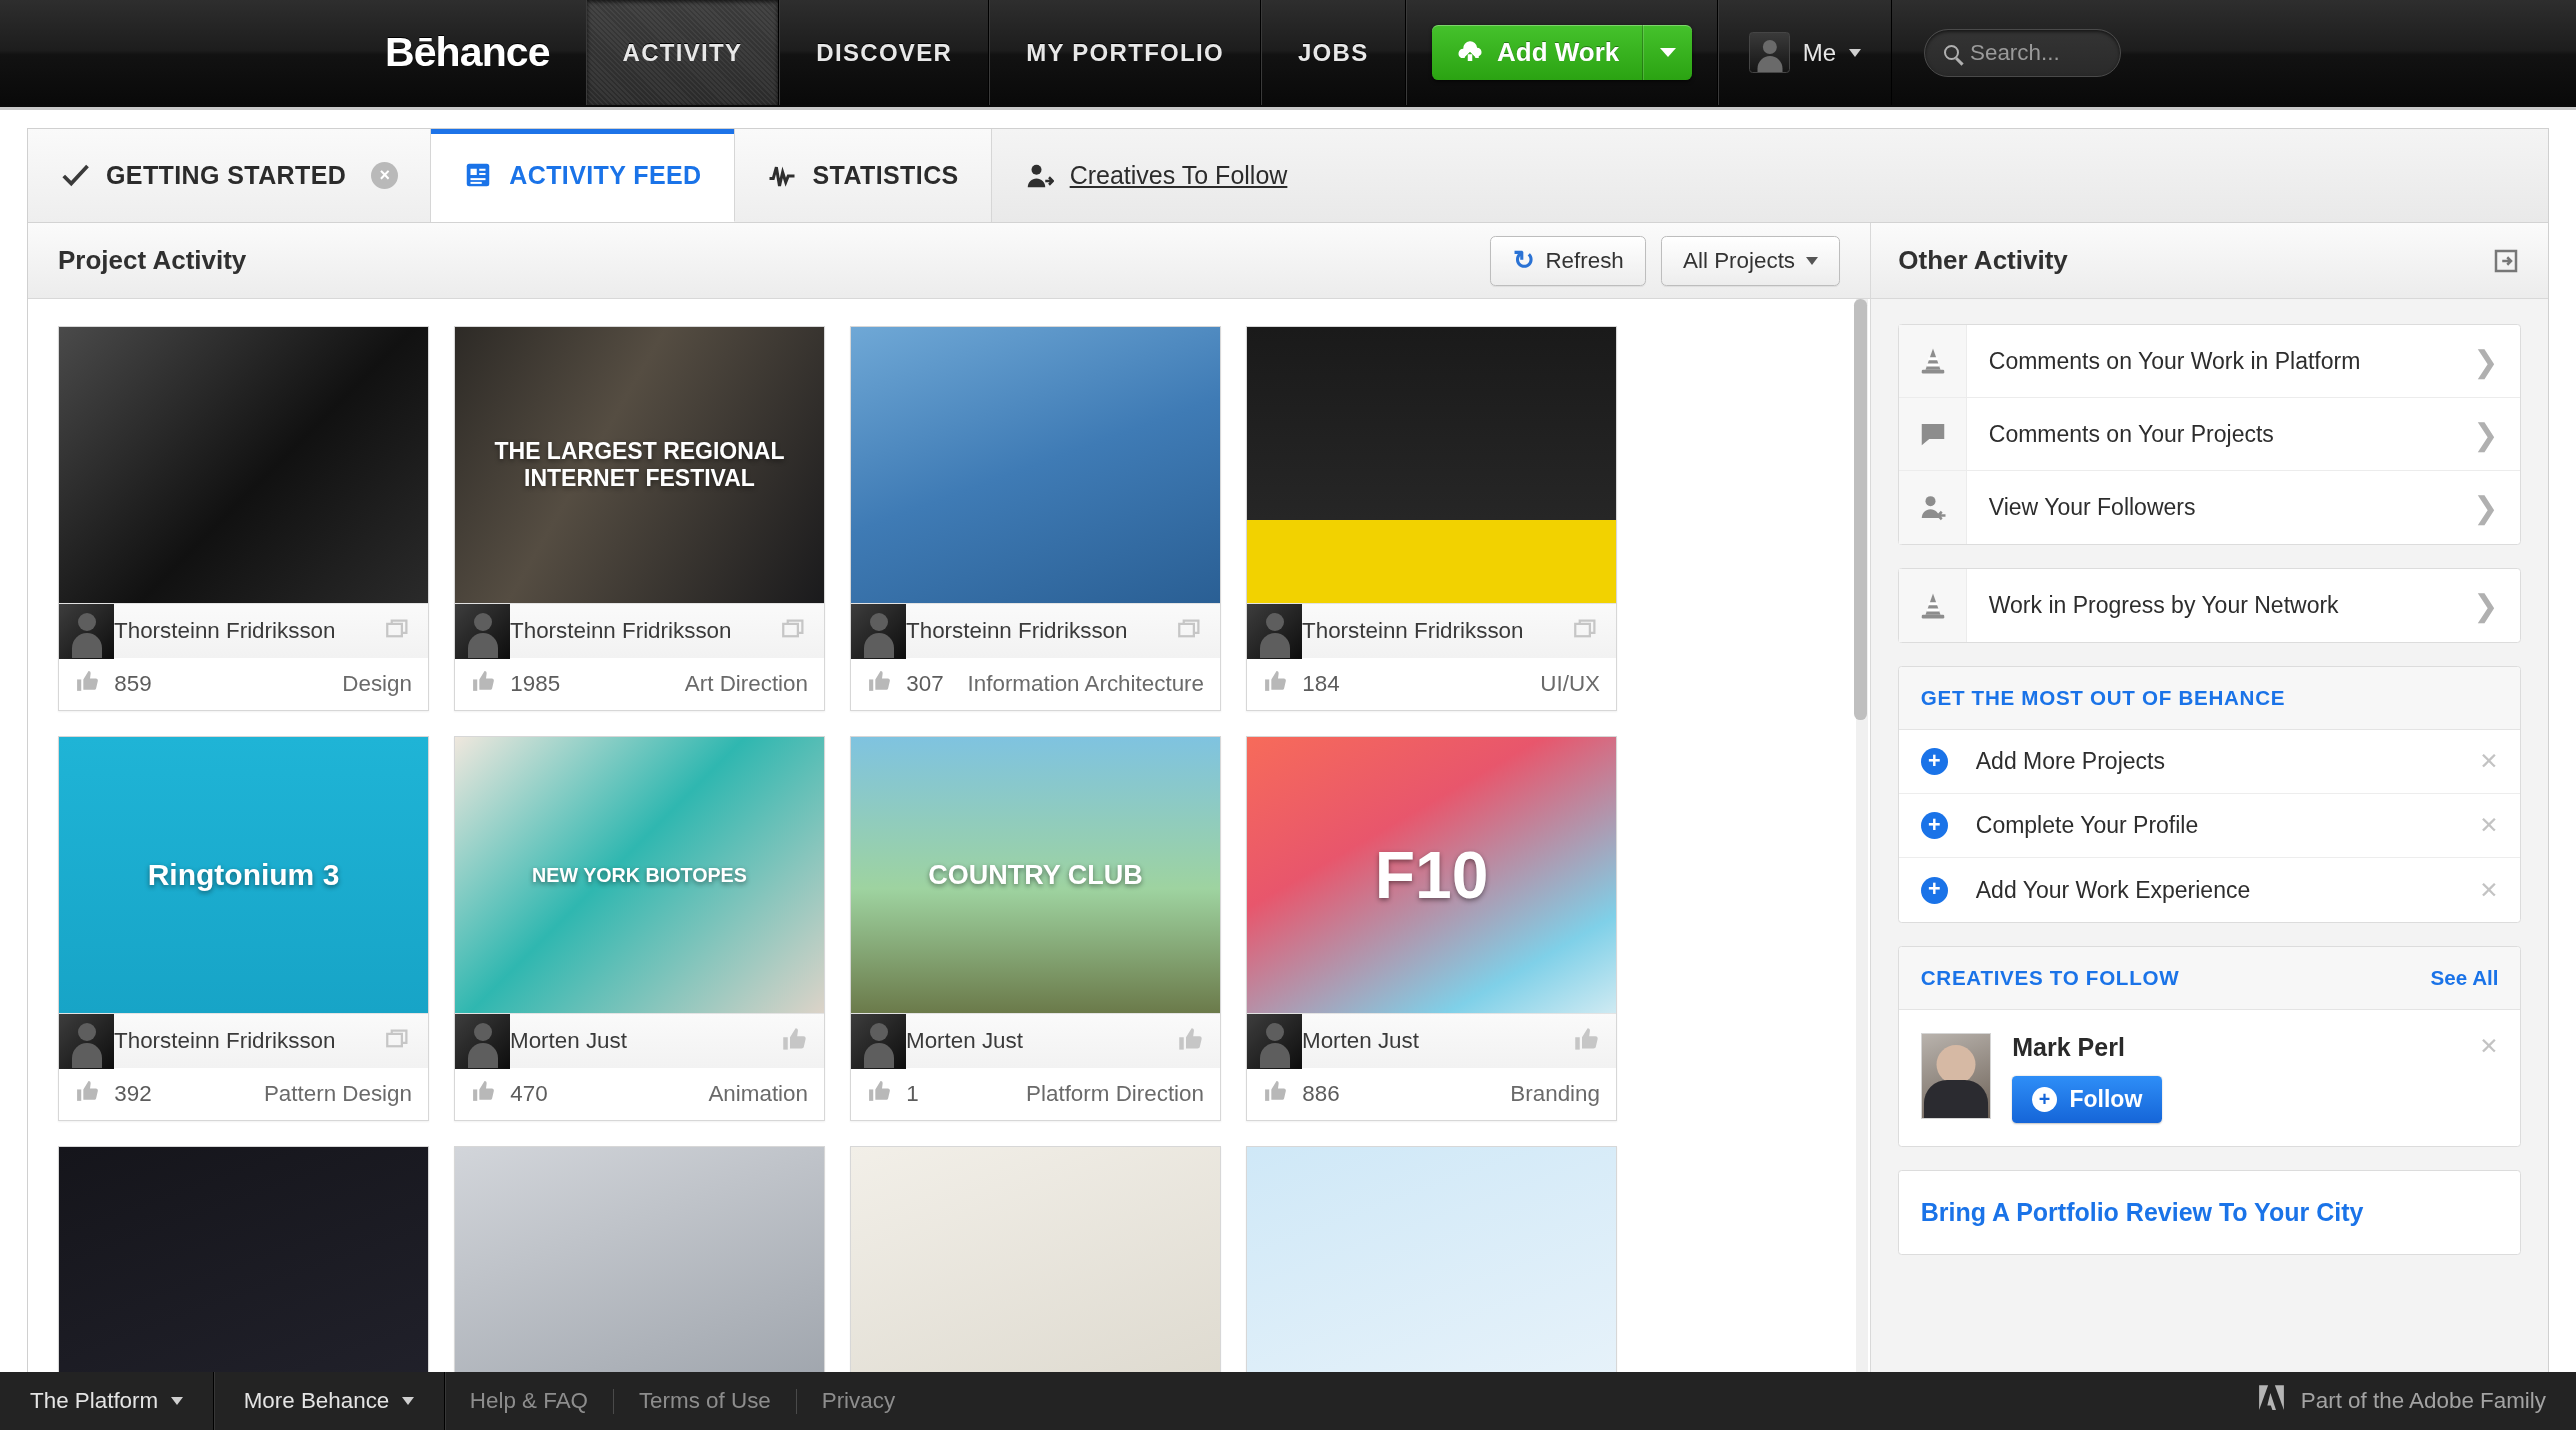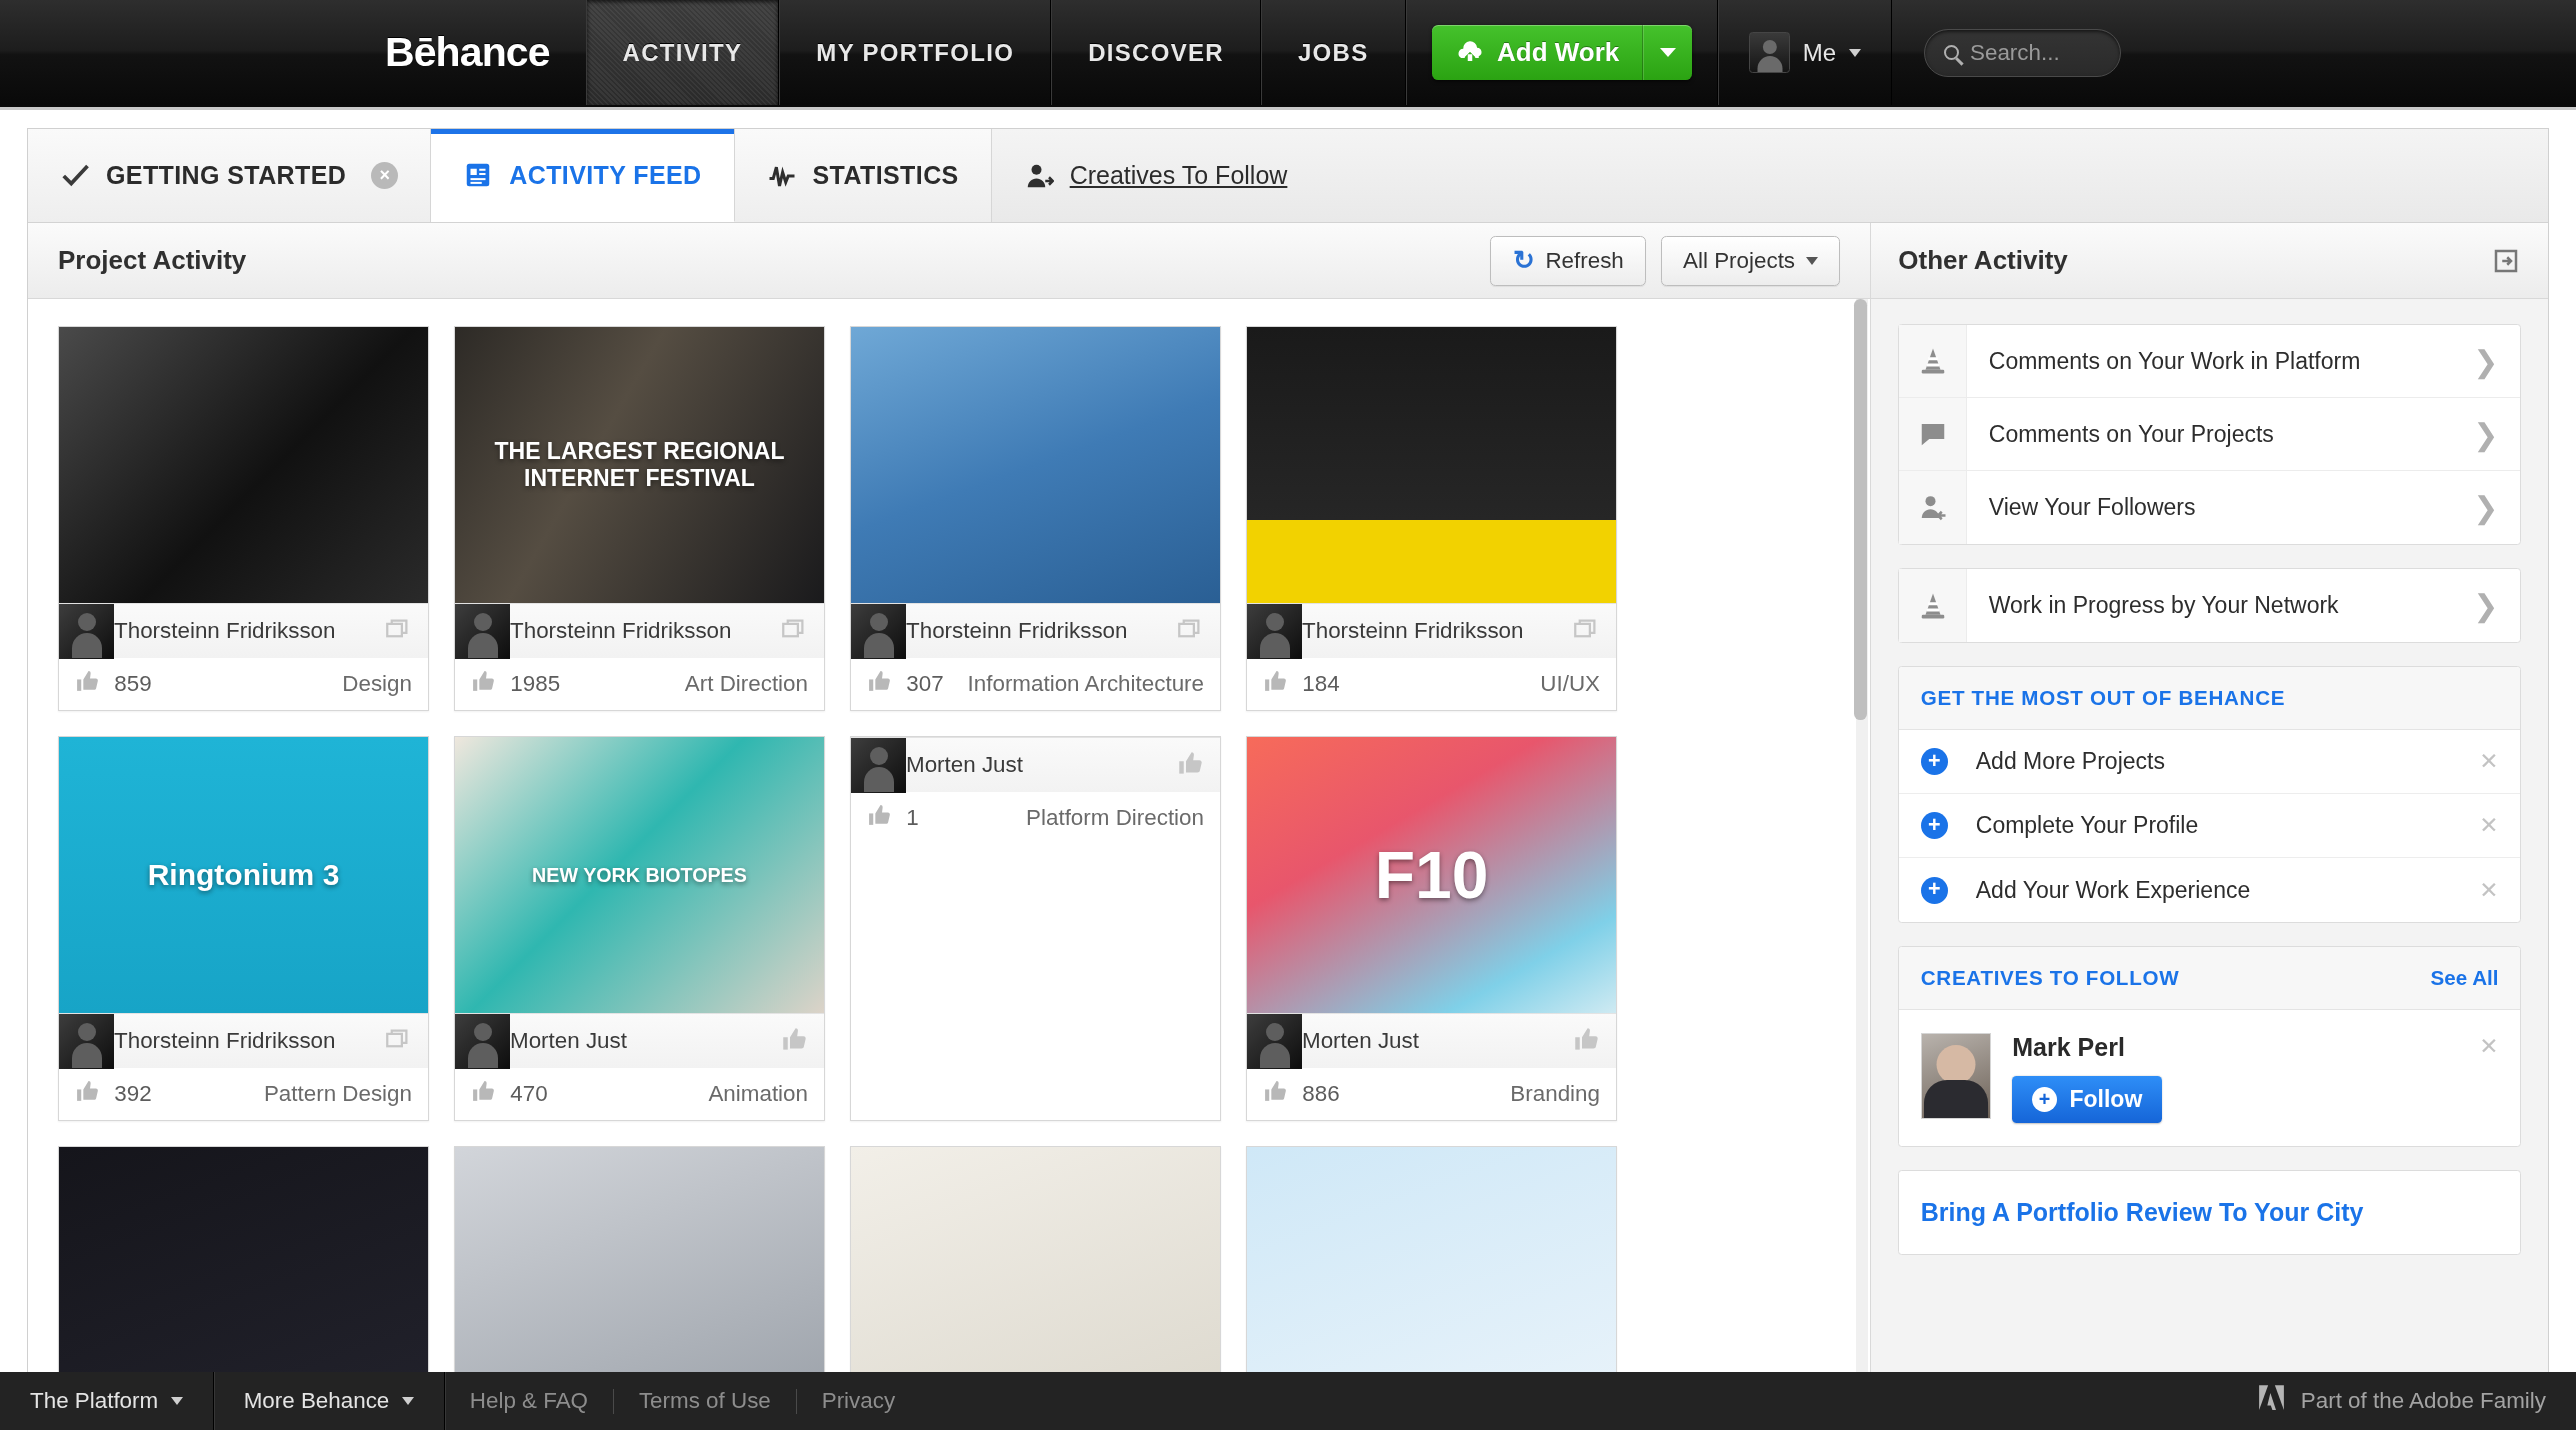--- a/index.html
+++ b/index.html
@@ -196,24 +196,24 @@
 <body>
 
 <div class="topnav">
   <div class="nav-left-fill"></div>
   <div class="brand">Bēhance</div>
 
   <div class="navtab active">
     <span>ACTIVITY</span>
   </div>
   <div class="navtab">
+    <span>DISCOVER</span>
+  </div>
+  <div class="navtab">
     <span>MY PORTFOLIO</span>
-  </div>
-  <div class="navtab">
-    <span>DISCOVER</span>
   </div>
   <div class="navtab">
     <span>JOBS</span>
   </div>
 
   <div class="navcell">
     <div class="addwork">
       <div class="addwork-main">
         <span>
           <svg class="ic" viewBox="0 0 24 24" fill="#fff">
@@ -438,20 +438,25 @@
                 <div class="card-stats">
                   <span class="thumbs-up"><svg width="25" height="25" viewBox="0 0 24 24" fill="#b8b8b8">
                       <path d="M2 10h4v11H2z"></path>
                       <path d="M8 10l5-8c1.6 0 2.2 1.2 2 2.6L14.4 9H20c1.3 0 2.2 1.2 1.9 2.5l-1.6 7c-.2 1-1 1.5-2 1.5H8z"></path>
                     </svg></span>
                   <span class="stat-count">470</span>
                   <span class="stat-field">Animation</span>
                 </div>
               </div>
               <div class="card">
+                <div class="thumb" style="background:linear-gradient(180deg,#7fc3e0 0%,#9ed3a0 55%,#6b7a4a 100%)">
+                  <div class="thumb-inner">
+                    <span class="cover-title" style="font-size:27px">COUNTRY CLUB</span>
+                  </div>
+                </div>
                 <div class="card-owner">
                   <span class="owner-av"></span>
                   <span class="owner-name">Morten Just</span>
                   <span class="owner-ic"><svg width="27" height="27" viewBox="0 0 24 24" fill="#c6c6c6">
                       <path d="M2 10h4v11H2z"></path>
                       <path d="M8 10l5-8c1.6 0 2.2 1.2 2 2.6L14.4 9H20c1.3 0 2.2 1.2 1.9 2.5l-1.6 7c-.2 1-1 1.5-2 1.5H8z"></path>
                     </svg></span>
                 </div>
                 <div class="card-stats">
                   <span class="thumbs-up"><svg width="25" height="25" viewBox="0 0 24 24" fill="#b8b8b8">

